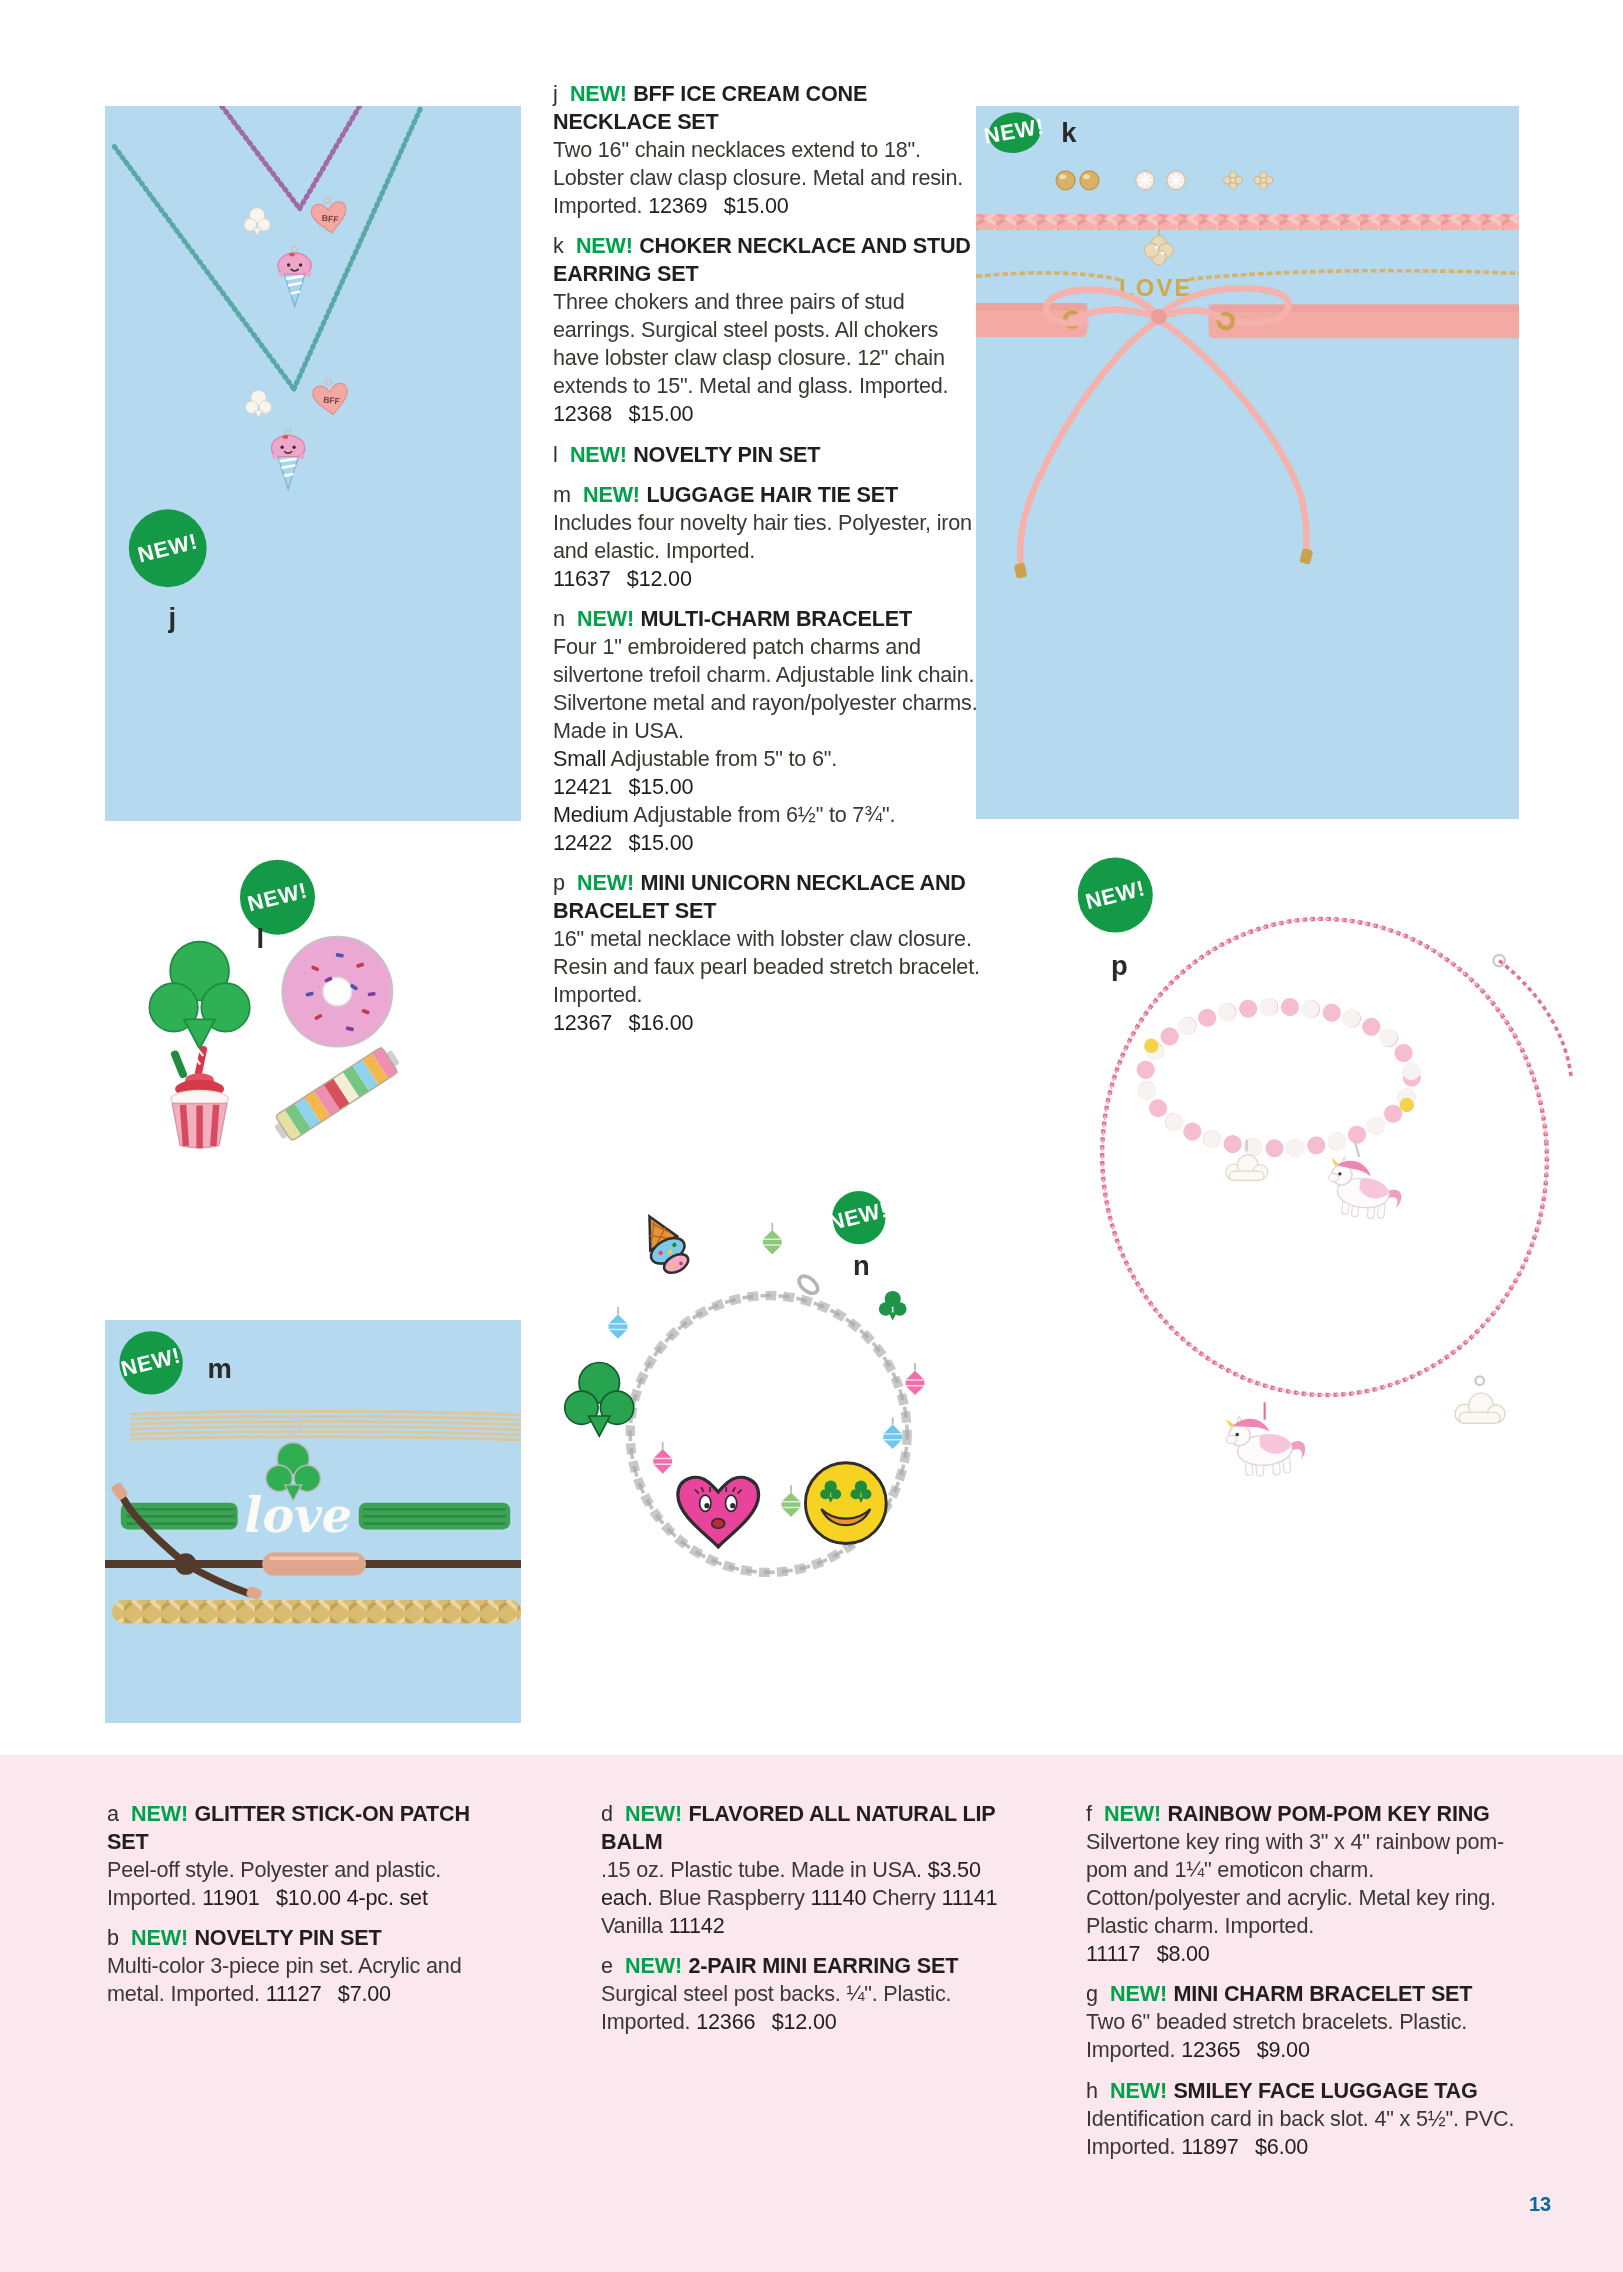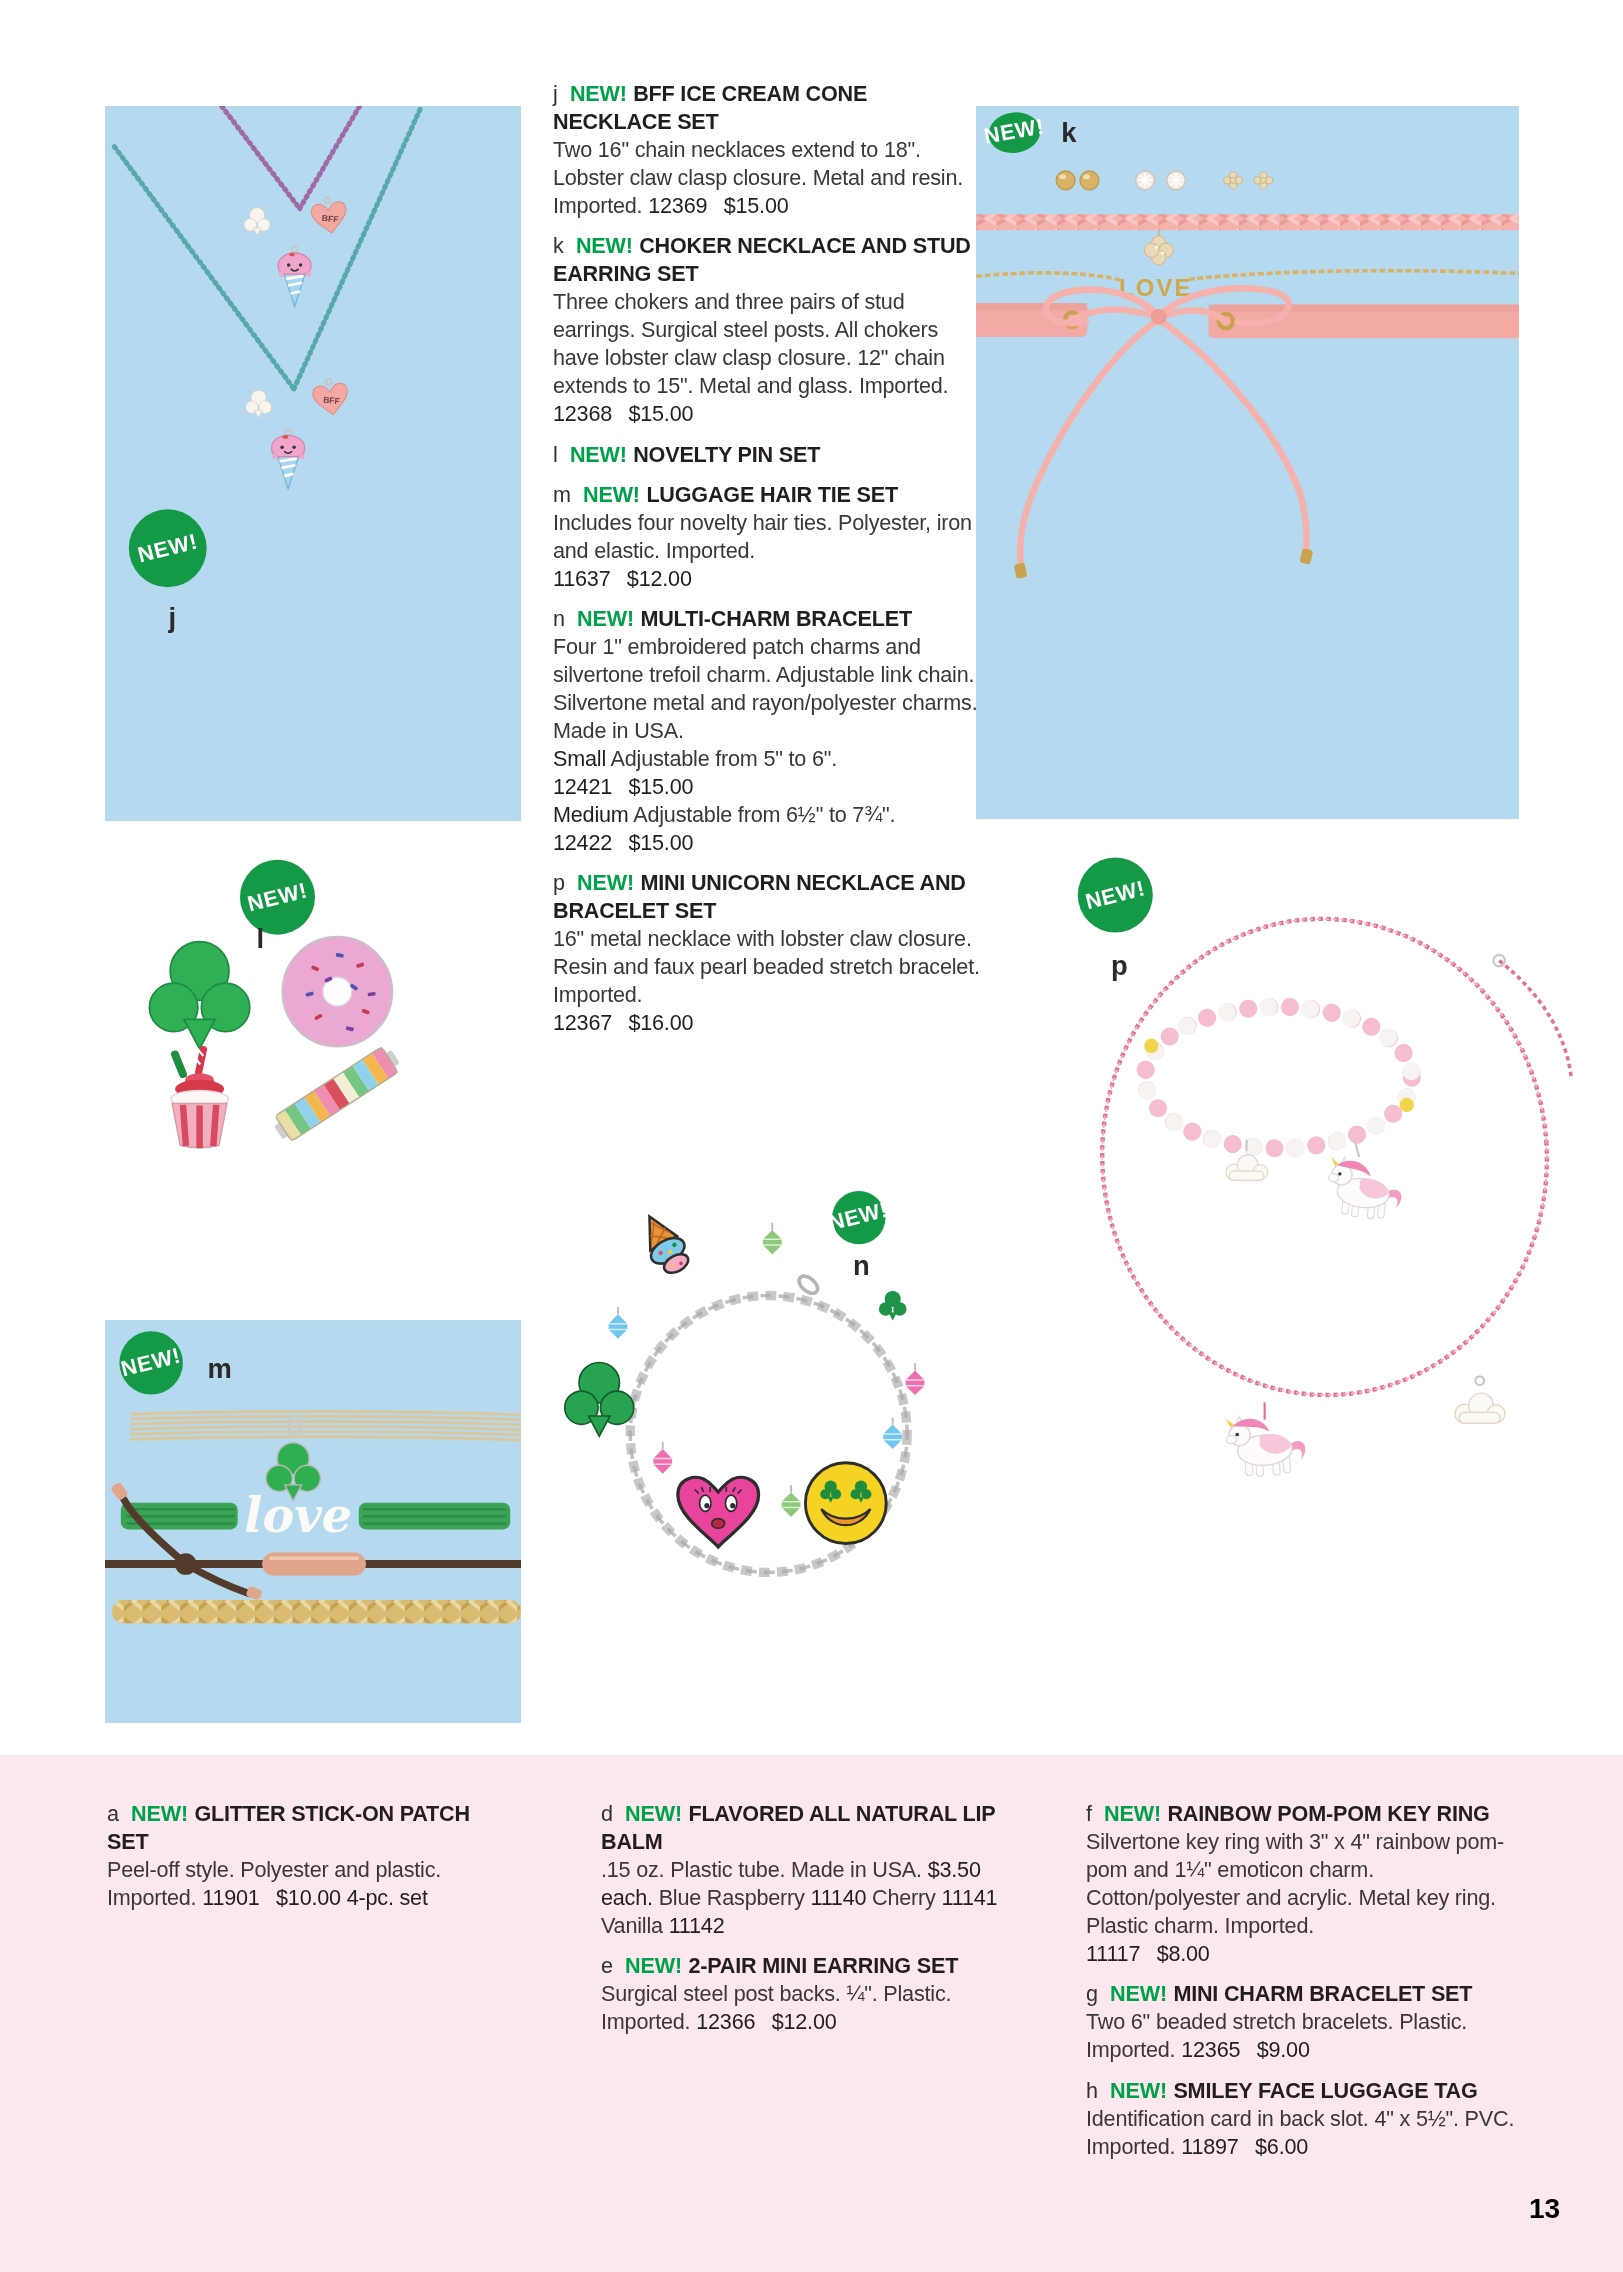--- a/index.html
+++ b/index.html
@@ -16,21 +16,21 @@
   #col-main{left:553px;top:80px;width:436px}
   #col-a{left:107px;top:1800px;width:375px}
   #col-d{left:601px;top:1800px;width:408px}
   #col-f{left:1086px;top:1800px;width:436px}
   .product{margin:0 0 12.3px 0}
   .phead{font-weight:bold;color:#221e1f}
   .phead .letter{font-weight:400;color:#33302e;padding-right:12.3px}
   .phead .new{color:#00a14b;padding-right:6.5px}
   .pbody{margin:0}
   .pbody .b{font-weight:normal;color:#221e1f}
-  .pagenum{position:absolute;left:1529px;top:2193px;font-size:28px;font-weight:600;color:#000000}
+  .pagenum{position:absolute;left:1529px;top:2193px;font-size:20px;font-weight:600;color:#0369a1}
   .badge-txt{fill:#ffffff;font-weight:bold;font-size:30px;letter-spacing:1px}
   .img-label{fill:#2b2a28;font-weight:bold;font-size:38px}
 </style>
 </head>
 <body>
 
 <svg width="0" height="0" style="position:absolute">
   <defs>
     <g id="trefoil">
       <circle cx="0" cy="-14" r="17"></circle>
@@ -396,20 +396,24 @@
     <div class="product">
       <div class="phead"><span class="letter">p</span><span class="new">NEW!</span><span>MINI UNICORN NECKLACE AND BRACELET SET</span></div>
       <p class="pbody"><span>16" metal necklace with lobster claw closure. Resin and faux pearl beaded stretch bracelet. Imported.</span><br><span class="b">12367  $16.00</span></p>
     </div>
   </div>
 <div id="col-a" class="tcol">
     <div class="product">
       <div class="phead"><span class="letter">a</span><span class="new">NEW!</span><span>GLITTER STICK-ON PATCH SET</span></div>
       <p class="pbody"><span>Peel-off style. Polyester and plastic. Imported. </span><span class="b">11901  $10.00 4-pc. set</span></p>
     </div>
+    <div class="product">
+      <div class="phead"><span class="letter">b</span><span class="new">NEW!</span><span>NOVELTY PIN SET</span></div>
+      <p class="pbody"><span>Multi-color 3-piece pin set. Acrylic and metal. Imported. </span><span class="b">11127  $7.00</span></p>
+    </div>
   </div>
 <div id="col-d" class="tcol">
     <div class="product">
       <div class="phead"><span class="letter">d</span><span class="new">NEW!</span><span>FLAVORED ALL NATURAL LIP BALM</span></div>
       <p class="pbody"><span>.15 oz. Plastic tube. Made in USA. </span><span class="b">$3.50 each.</span><span> Blue Raspberry </span><span class="b">11140</span><span> Cherry </span><span class="b">11141</span><span> Vanilla </span><span class="b">11142</span></p>
     </div>
     <div class="product">
       <div class="phead"><span class="letter">e</span><span class="new">NEW!</span><span>2-PAIR MINI EARRING SET</span></div>
       <p class="pbody"><span>Surgical steel post backs. ¼". Plastic. Imported. </span><span class="b">12366  $12.00</span></p>
     </div>

